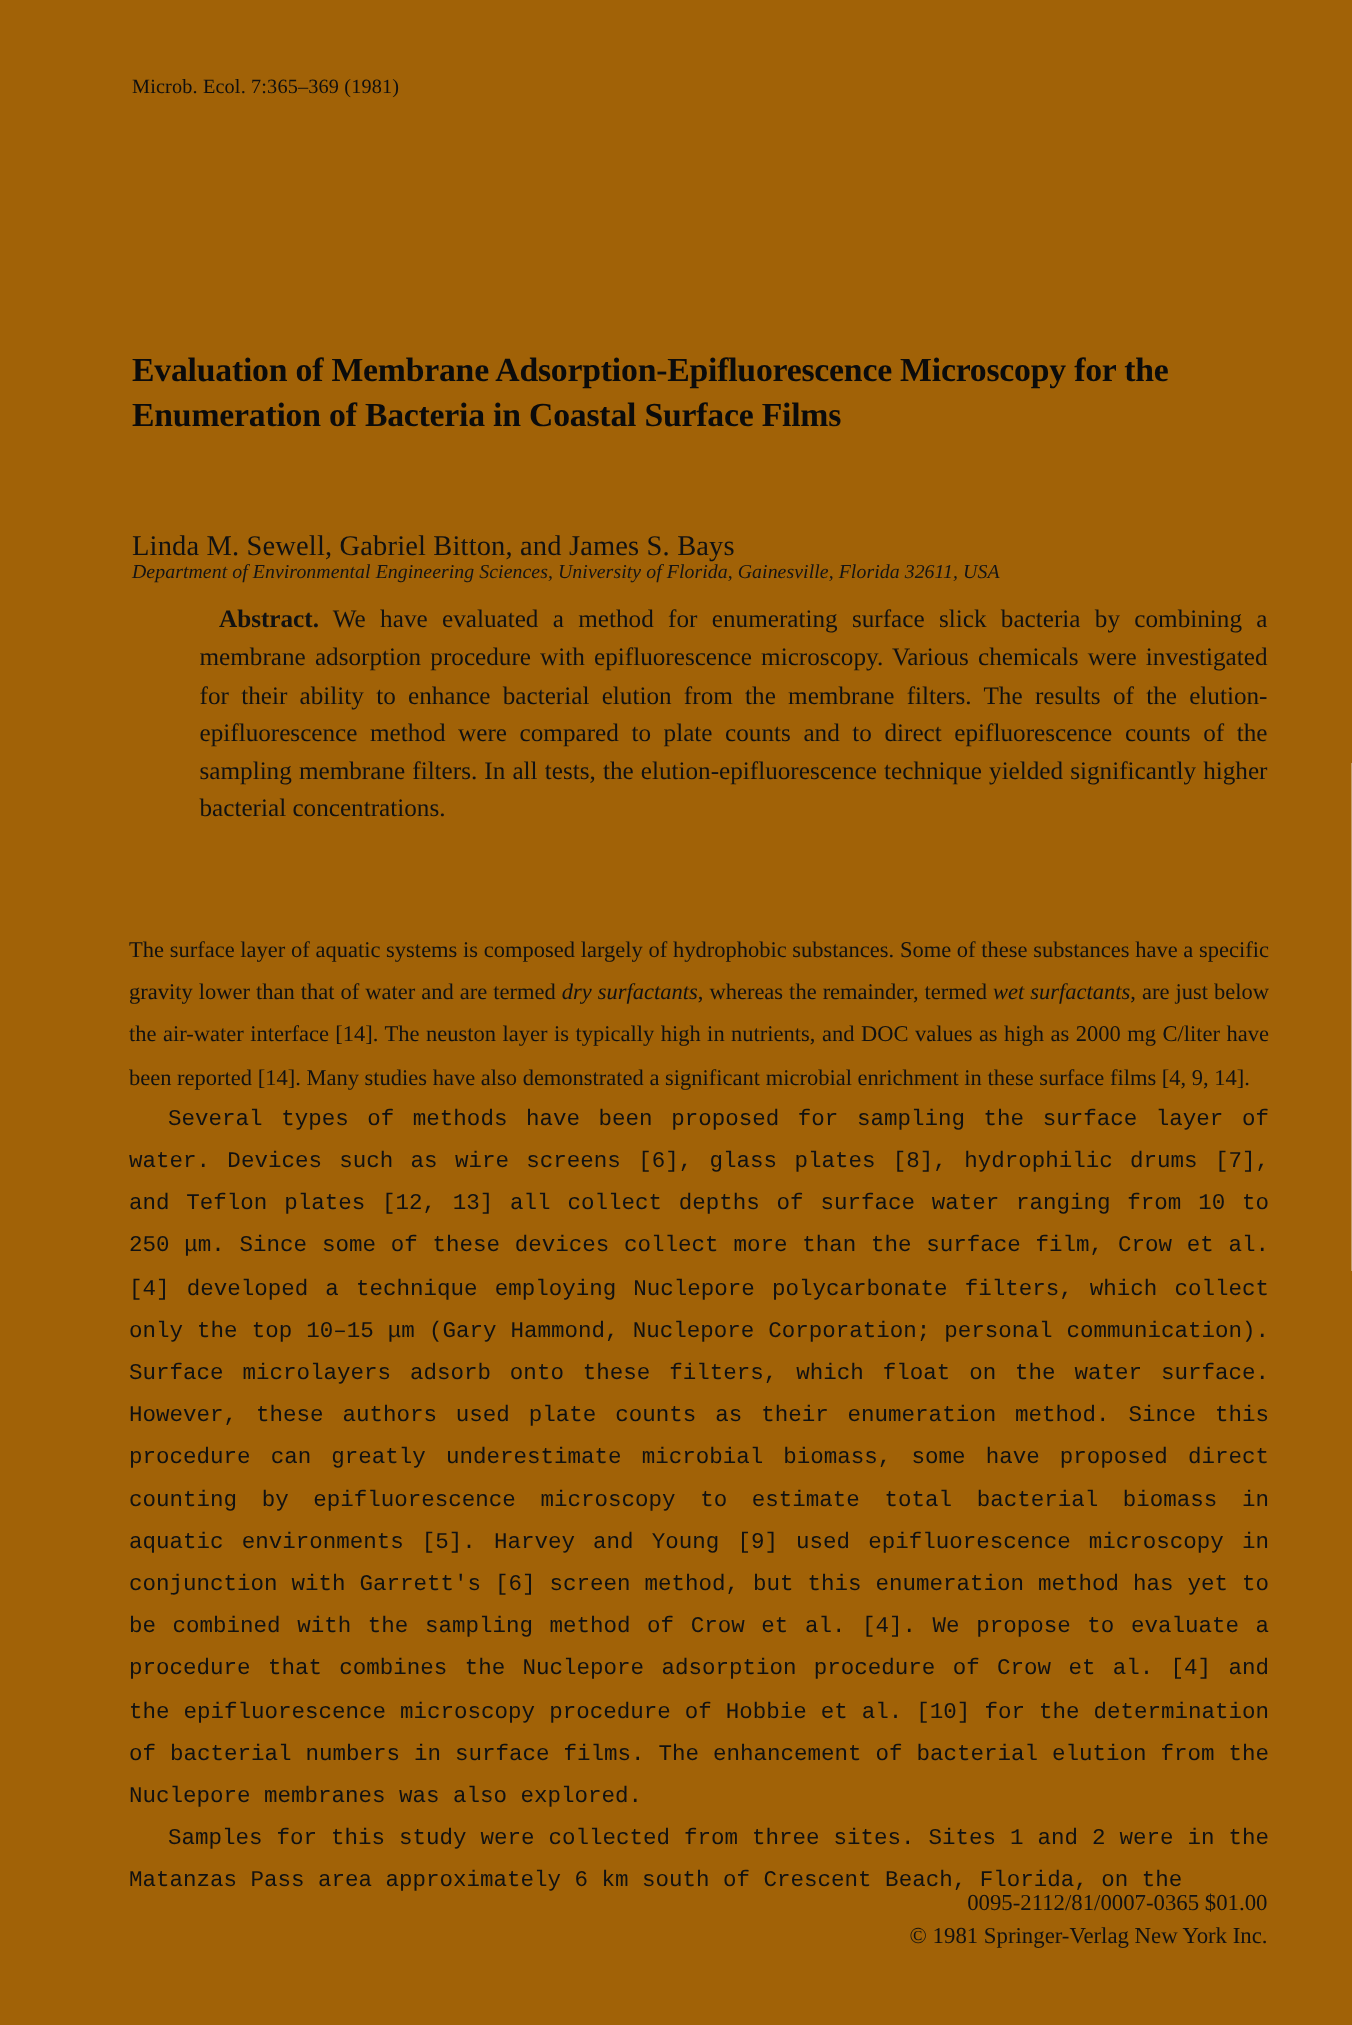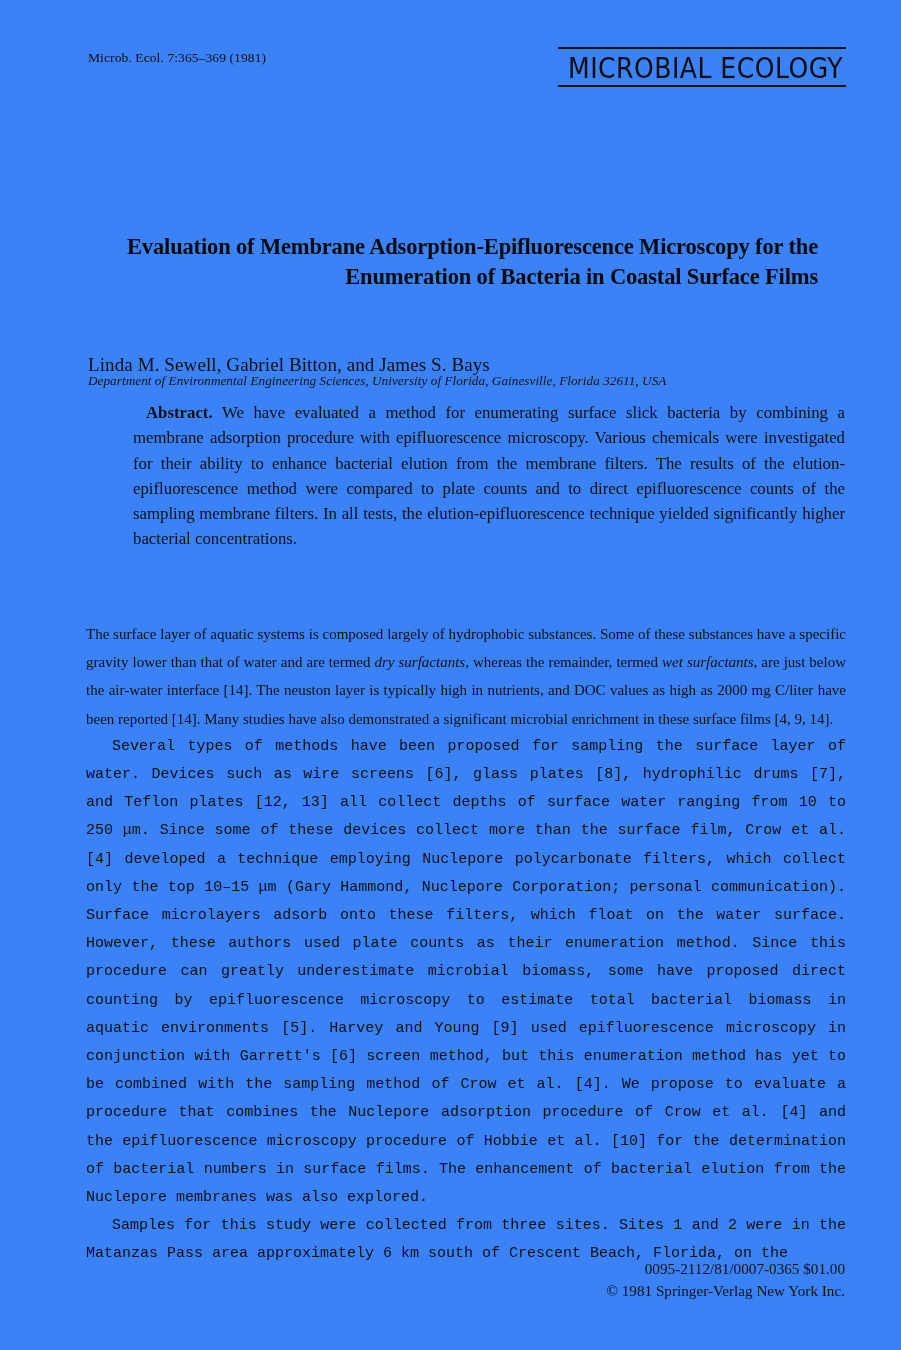--- a/index.html
+++ b/index.html
@@ -12,21 +12,21 @@
     height: 1350px;
     position: relative;
     font-family: "Liberation Serif", "DejaVu Serif", serif;
     color: #111111;
     overflow: hidden;
   }
 
   .page {
     position: absolute;
     inset: 0;
-    background: #3b82f6;
+    background: #a16207;
   }
 
   
   .runhead {
     position: absolute;
     left: 88px;
     top: 50px;
     width: 400px;
     font-size: 13.5px;
     letter-spacing: 0.1px;
@@ -65,21 +65,20 @@
   .title {
     position: absolute;
     left: 88px;
     top: 217px;
     width: 730px;
     font-size: 22.5px;
     line-height: 30px;
     font-weight: bold;
     letter-spacing: -0.15px;
     color: #0b0b0b;
-    text-align: right;
   }
 
   
   .authors {
     position: absolute;
     left: 88px;
     top: 316px;
     width: 740px;
     font-size: 19px;
     line-height: 24px;
@@ -147,25 +146,20 @@
   }
   .footer div { white-space: nowrap; }
 </style>
 </head>
 <body>
 
 <div class="page">
 
   <div class="runhead">Microb. Ecol. 7:365–369 (1981)</div>
 
-  <div class="masthead">
-    <div class="rule-top"></div>
-    <div class="mast-text">MICROBIAL ECOLOGY</div>
-    <div class="rule-bot"></div>
-  </div>
 
   <h1 class="title">Evaluation of Membrane Adsorption-Epifluorescence Microscopy for the Enumeration of Bacteria in Coastal Surface Films</h1>
 
   <div class="authors">Linda M. Sewell, Gabriel Bitton, and James S. Bays</div>
 
   <div class="affiliation">Department of Environmental Engineering Sciences, University of Florida, Gainesville, Florida 32611, USA</div>
 
   <div class="abstract">
     <b>Abstract.</b><span> We have evaluated a method for enumerating surface slick bacteria by combining a membrane adsorption procedure with epifluorescence microscopy. Various chemicals were investigated for their ability to enhance bacterial elution from the membrane filters. The results of the elution-epifluorescence method were compared to plate counts and to direct epifluorescence counts of the sampling membrane filters. In all tests, the elution-epifluorescence technique yielded significantly higher bacterial concentrations.</span>
   </div>

